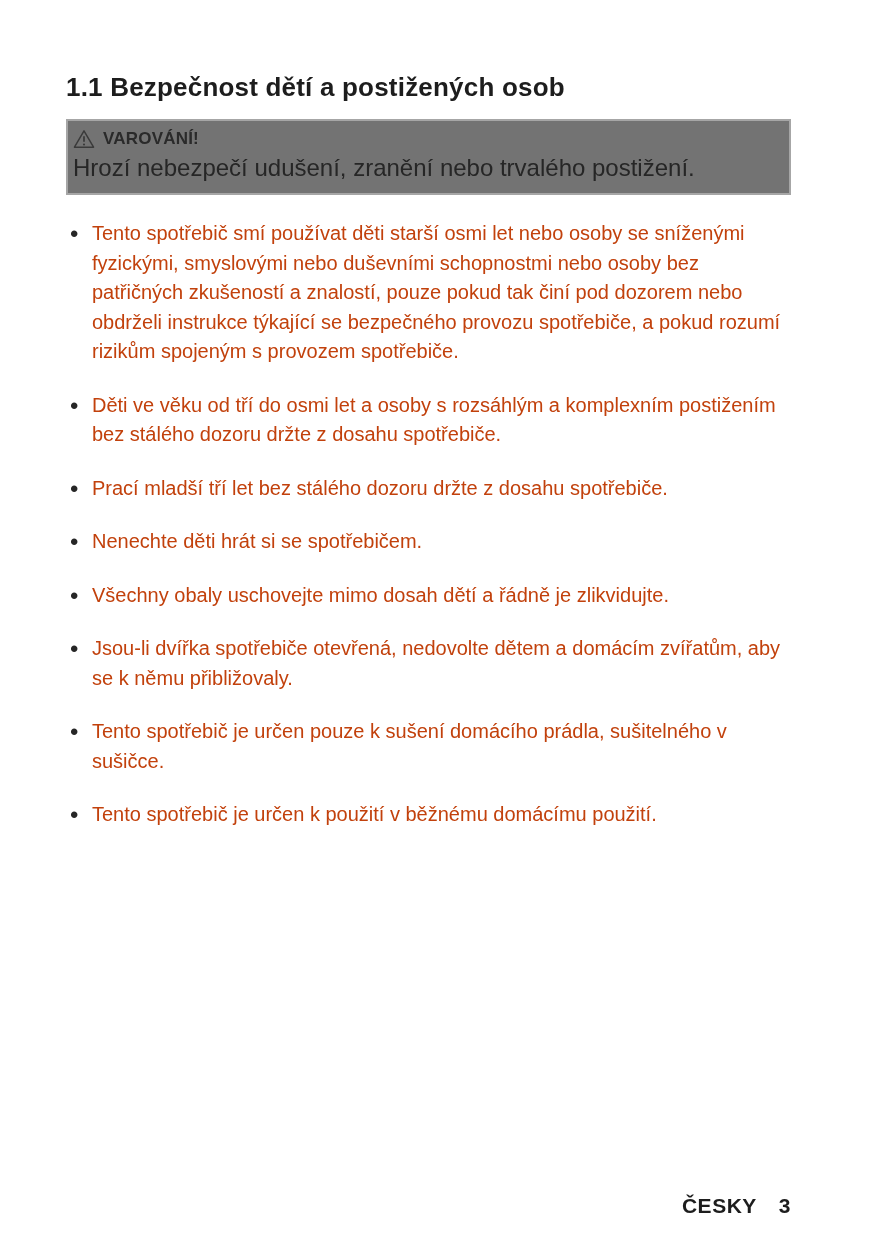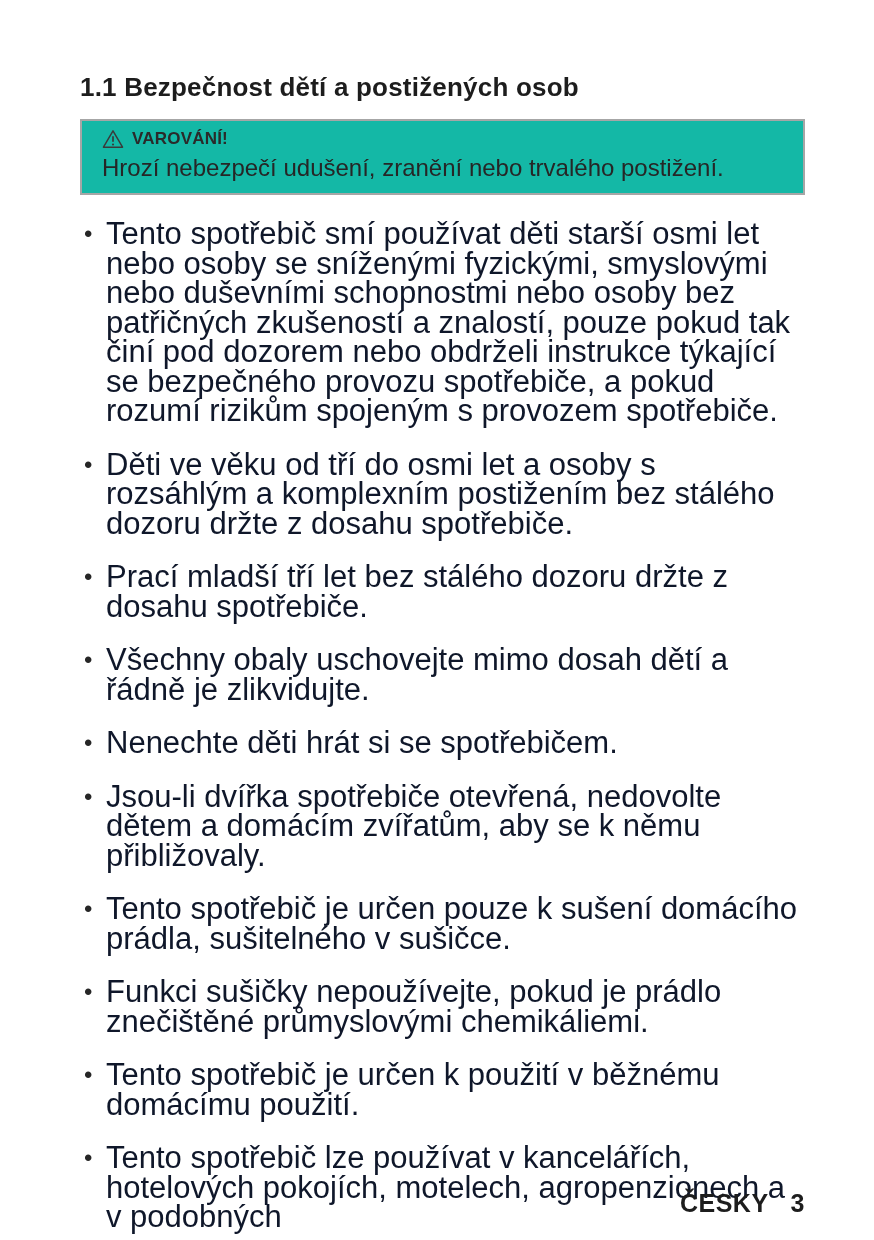--- a/index.html
+++ b/index.html
@@ -11,43 +11,43 @@
     width: 874px;
     height: 1240px;
     position: relative;
     font-family: "Liberation Sans", sans-serif;
     color: #262626;
     overflow: hidden;
   }
   .page {
     position: absolute;
     top: 0;
-    left: 16px;
+    left: 2px;
     width: 853px;
     height: 1240px;
     box-sizing: border-box;
     padding: 72px 64px 0 64px;
   }
   .section-title {
     font-size: 26px;
     font-weight: bold;
     color: #1d1d1d;
     margin: 0 0 16px 0;
     letter-spacing: 0.2px;
   }
   .section-title.second {
     margin-top: 20px;
     margin-bottom: 14px;
   }
   .warning-box {
     box-sizing: border-box;
     border: 2px solid #a6a6a6;
-    padding: 8px 12px 10px 20px;
+    padding: 8px 12px 10px 5px;
     margin: 0 0 14px 0;
-    background: #14b8a6;
+    background: #737373;
   }
   .warning-header {
     display: flex;
     align-items: center;
     gap: 8px;
     margin-bottom: 4px;
   }
   .warning-icon {
     width: 22px;
     height: 20px;
@@ -66,41 +66,41 @@
     color: #262626;
   }
   ul.bullet-list {
     list-style: none;
     margin: 0;
     padding: 0;
   }
   ul.bullet-list li {
     position: relative;
     padding-left: 26px;
-    font-size: 31px;
+    font-size: 20px;
     line-height: 29.5px;
-    color: #0f172a;
+    color: #c2410c;
     margin-top: 24px;
   }
   ul.bullet-list li::before {
     content: "\2022";
     position: absolute;
     left: 4px;
     top: 0;
     font-size: 24px;
     color: #262626;
   }
   .page-footer {
     position: absolute;
     right: 64px;
     bottom: 22px;
     display: flex;
     align-items: baseline;
     gap: 22px;
-    font-size: 25px;
+    font-size: 21px;
     font-weight: bold;
     color: #1d1d1d;
     letter-spacing: 0.5px;
     justify-content: center;
   }
 </style>
 </head>
 <body>
 
 <div class="page">
@@ -118,31 +118,29 @@
       </span>
       <span class="warning-label">VAROVÁNÍ!</span>
     </div>
     <div class="warning-text">Hrozí nebezpečí udušení, zranění nebo trvalého postižení.</div>
   </div>
 
   <ul class="bullet-list">
     <li>Tento spotřebič smí používat děti starší osmi let nebo osoby se sníženými fyzickými, smyslovými nebo duševními schopnostmi nebo osoby bez patřičných zkušeností a znalostí, pouze pokud tak činí pod dozorem nebo obdrželi instrukce týkající se bezpečného provozu spotřebiče, a pokud rozumí rizikům spojeným s provozem spotřebiče.</li>
     <li>Děti ve věku od tří do osmi let a osoby s rozsáhlým a komplexním postižením bez stálého dozoru držte z dosahu spotřebiče.</li>
     <li>Prací mladší tří let bez stálého dozoru držte z dosahu spotřebiče.</li>
+    <li>Nenechte děti hrát si se spotřebičem.</li>
     <li>Všechny obaly uschovejte mimo dosah dětí a řádně je zlikvidujte.</li>
-    <li>Nenechte děti hrát si se spotřebičem.</li>
     <li>Jsou-li dvířka spotřebiče otevřená, nedovolte dětem a domácím zvířatům, aby se k němu přibližovaly.</li>
   </ul>
 
 
   <ul class="bullet-list">
     <li>Tento spotřebič je určen pouze k sušení domácího prádla, sušitelného v sušičce.</li>
-    <li>Funkci sušičky nepoužívejte, pokud je prádlo znečištěné průmyslovými chemikáliemi.</li>
     <li>Tento spotřebič je určen k použití v běžnému domácímu použití.</li>
-    <li>Tento spotřebič lze používat v kancelářích, hotelových pokojích, motelech, agropenzionech a v podobných</li>
   </ul>
 
   <div class="page-footer">
     <span>ČESKY</span>
     <span>3</span>
   </div>
 
 </div>
 
 </body></html>

